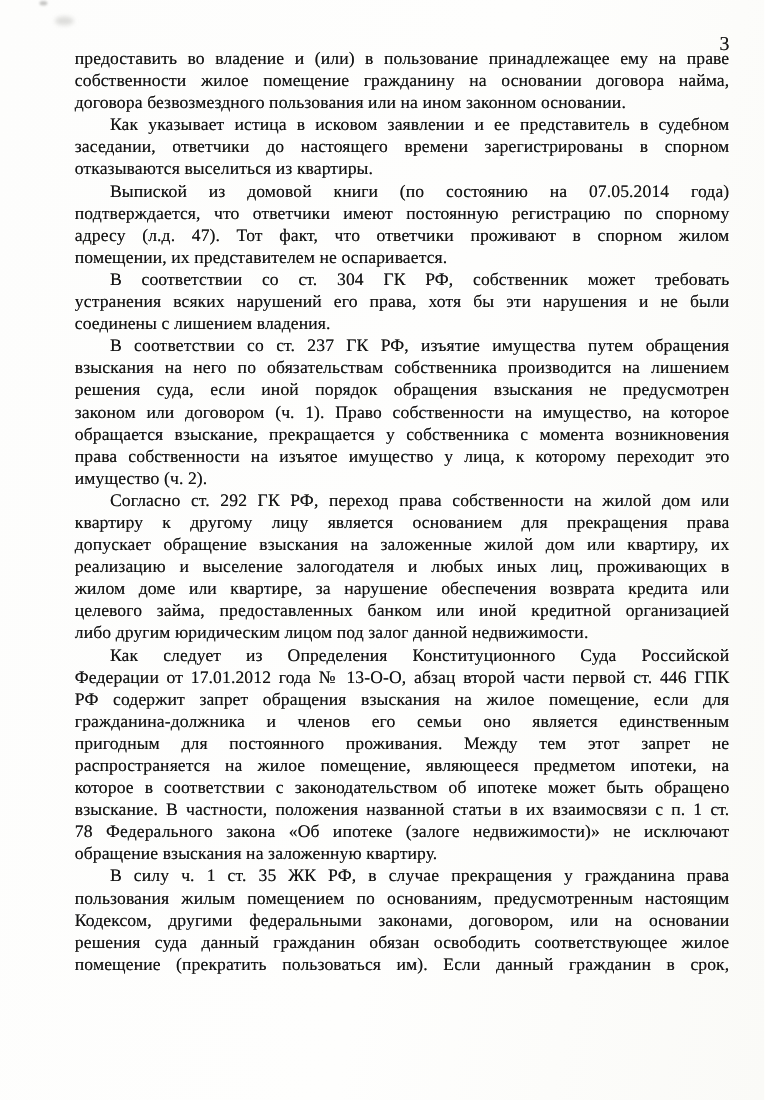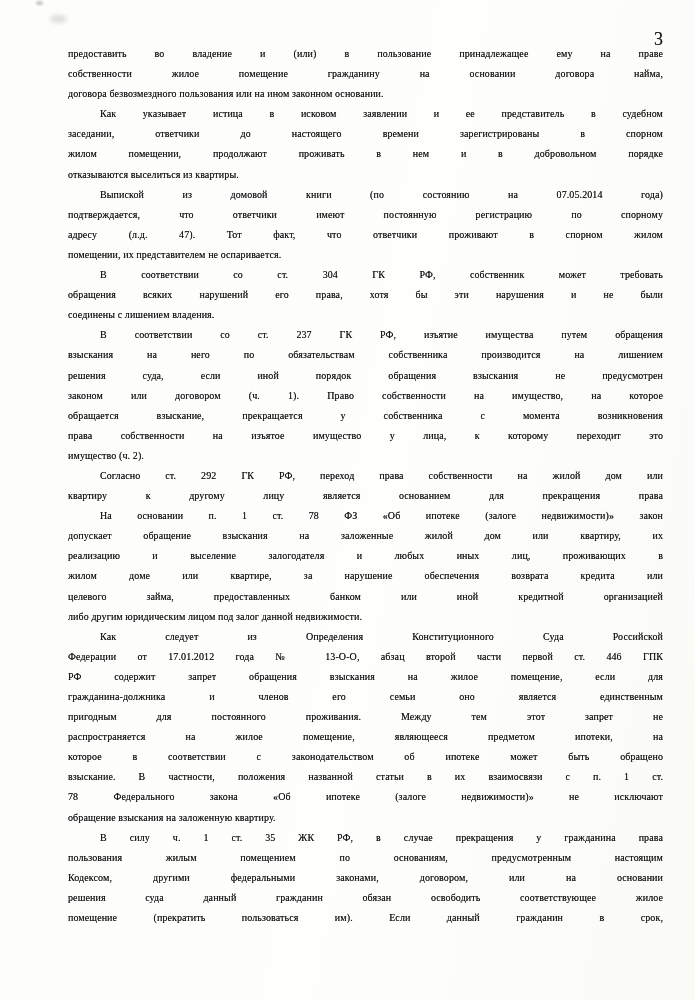--- a/index.html
+++ b/index.html
@@ -27,21 +27,21 @@
   }
   .text-block {
     position: absolute;
     left: 68px;
     top: 44px;
     width: 595px;
   }
   .line {
     height: 20.1px;
     line-height: 20.1px;
-    font-size: 10px;
+    font-size: 16px;
     letter-spacing: 0.1px;
     text-align: justify;
     text-align-last: justify;
     white-space: nowrap;
     color: #141414;
     text-shadow: 0 0 0.5px rgba(25,25,25,0.7);
   }
   .line.para-last {
     text-align-last: left;
     white-space: normal;
@@ -80,39 +80,37 @@
   <div class="speck-b"></div>
 
   <div class="page-number">3</div>
 
   <div class="text-block">
       <div class="line">предоставить во владение и (или) в пользование принадлежащее ему на праве</div>
       <div class="line">собственности жилое помещение гражданину на основании договора найма,</div>
       <div class="line para-last">договора безвозмездного пользования или на ином законном основании.</div>
       <div class="line indent">Как указывает истица в исковом заявлении и ее представитель в судебном</div>
       <div class="line">заседании, ответчики до настоящего времени зарегистрированы в спорном</div>
-      <div class="line">жилом помещении, продолжают проживать в нем и в добровольном порядке</div>
       <div class="line para-last">отказываются выселиться из квартиры.</div>
       <div class="line indent">Выпиской из домовой книги (по состоянию на 07.05.2014 года)</div>
       <div class="line">подтверждается, что ответчики имеют постоянную регистрацию по спорному</div>
       <div class="line">адресу (л.д. 47). Тот факт, что ответчики проживают в спорном жилом</div>
       <div class="line para-last">помещении, их представителем не оспаривается.</div>
       <div class="line indent">В соответствии со ст. 304 ГК РФ, собственник может требовать</div>
-      <div class="line">обращения всяких нарушений его права, хотя бы эти нарушения и не были</div>
+      <div class="line">устранения всяких нарушений его права, хотя бы эти нарушения и не были</div>
       <div class="line para-last">соединены с лишением владения.</div>
       <div class="line indent">В соответствии со ст. 237 ГК РФ, изъятие имущества путем обращения</div>
       <div class="line">взыскания на него по обязательствам собственника производится на лишением</div>
       <div class="line">решения суда, если иной порядок обращения взыскания не предусмотрен</div>
       <div class="line">законом или договором (ч. 1). Право собственности на имущество, на которое</div>
       <div class="line">обращается взыскание, прекращается у собственника с момента возникновения</div>
       <div class="line">права собственности на изъятое имущество у лица, к которому переходит это</div>
       <div class="line para-last">имущество (ч. 2).</div>
       <div class="line indent">Согласно ст. 292 ГК РФ, переход права собственности на жилой дом или</div>
       <div class="line">квартиру к другому лицу является основанием для прекращения права</div>
-      <div class="line indent">На основании п. 1 ст. 78 ФЗ «Об ипотеке (залоге недвижимости)» закон</div>
       <div class="line">допускает обращение взыскания на заложенные жилой дом или квартиру, их</div>
       <div class="line">реализацию и выселение залогодателя и любых иных лиц, проживающих в</div>
       <div class="line">жилом доме или квартире, за нарушение обеспечения возврата кредита или</div>
       <div class="line">целевого займа, предоставленных банком или иной кредитной организацией</div>
       <div class="line para-last">либо другим юридическим лицом под залог данной недвижимости.</div>
       <div class="line indent">Как следует из Определения Конституционного Суда Российской</div>
       <div class="line">Федерации от 17.01.2012 года № 13-О-О, абзац второй части первой ст. 446 ГПК</div>
       <div class="line">РФ содержит запрет обращения взыскания на жилое помещение, если для</div>
       <div class="line">гражданина-должника и членов его семьи оно является единственным</div>
       <div class="line">пригодным для постоянного проживания. Между тем этот запрет не</div>

